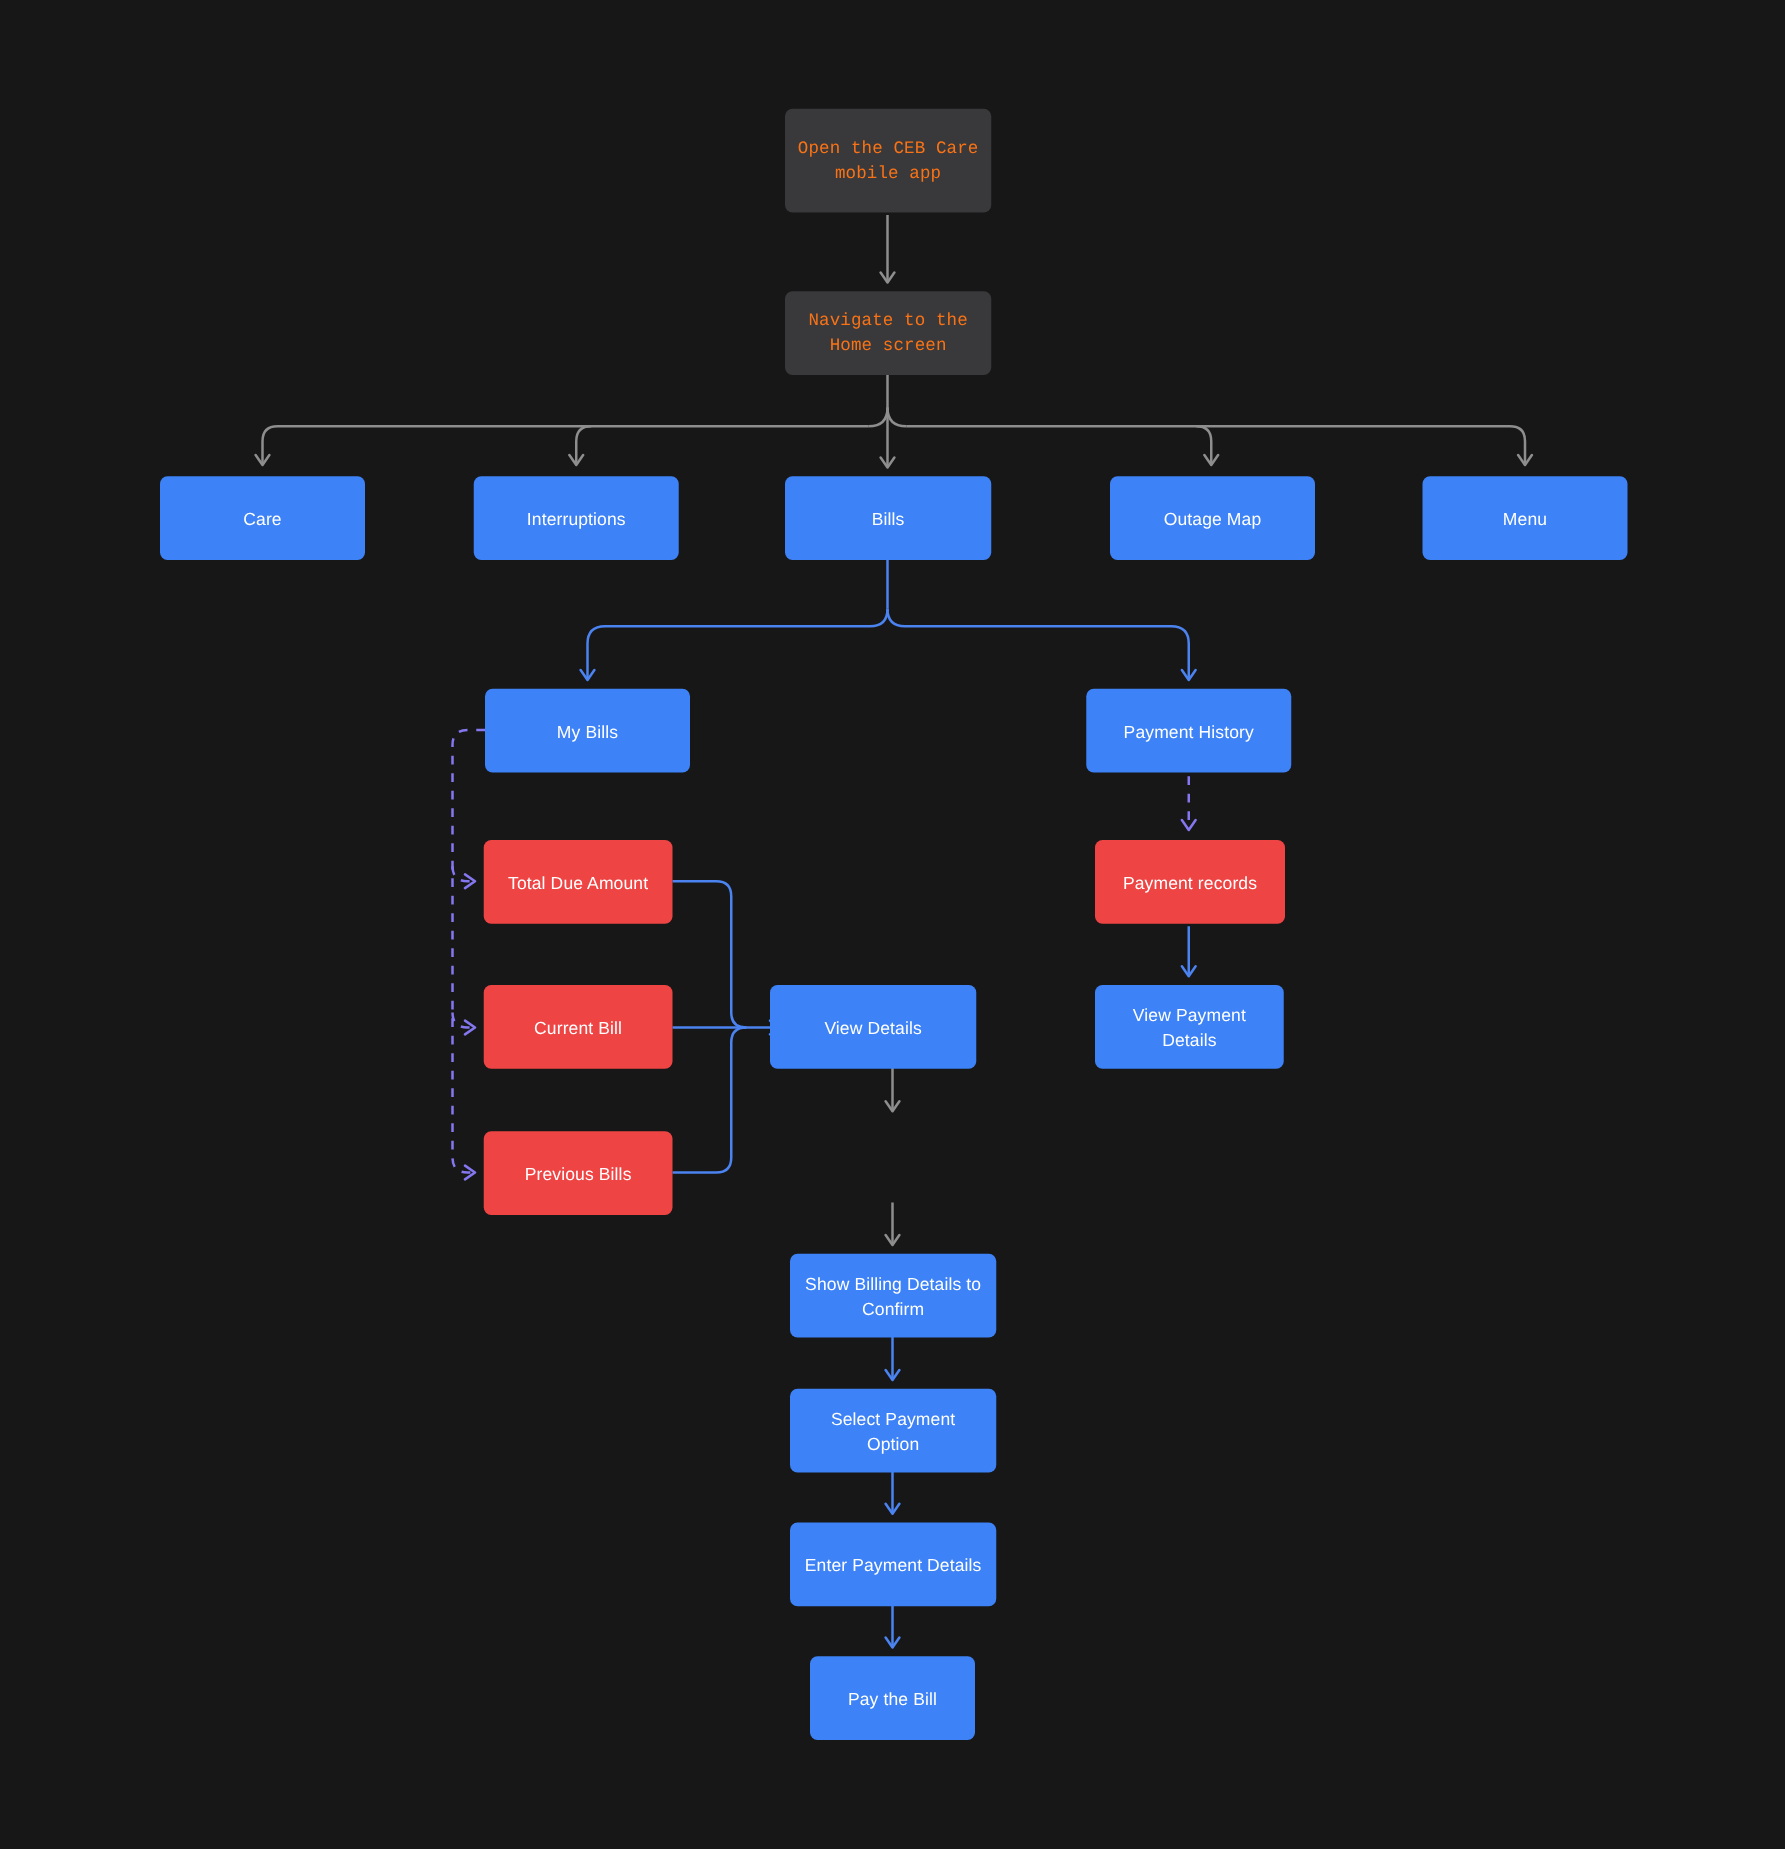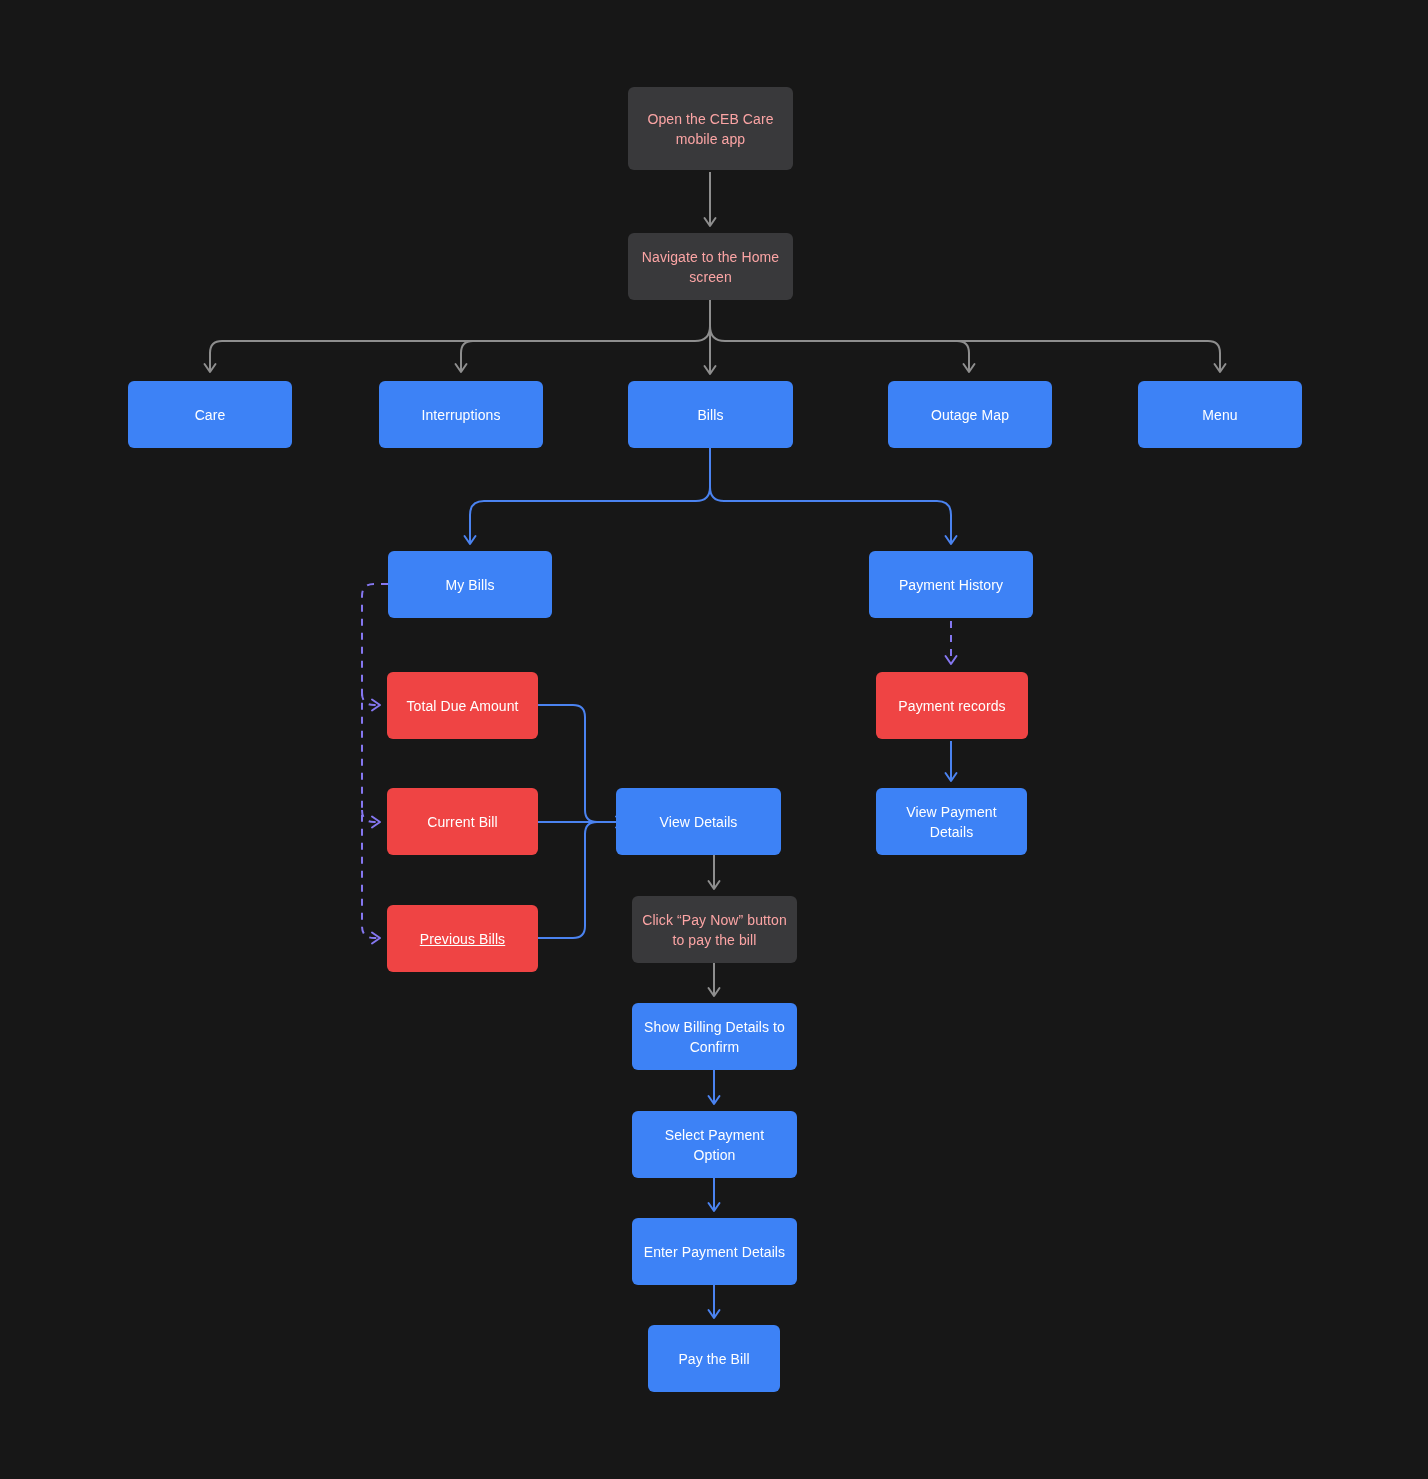--- a/index.html
+++ b/index.html
@@ -14,36 +14,36 @@
   .node{
     position:absolute;
     display:flex;align-items:center;justify-content:center;
     text-align:center;
     color:#ffffff;
     font-size:14px;line-height:20px;letter-spacing:.1px;
     border-radius:6px;
     padding:4px 10px;
     box-sizing:border-box;
   }
-  .c-dark{background:#39393b;color:#fca5a5;}
+  .c-dark{background:#39393b;color:#f97316;font-family:Liberation Mono, monospace;}
   .c-blue{background:#3d82f6;}
   .c-purple{background:#ef4444;}
 
   .n-open{left:628px;top:87px;width:165px;height:83px;}
   .n-navigate{left:628px;top:233px;width:165px;height:67px;}
   .n-home{left:128px;top:381px;width:164px;height:67px;}
   .n-interruptions{left:379px;top:381px;width:164px;height:67px;}
   .n-bills{left:628px;top:381px;width:165px;height:67px;}
   .n-outage{left:888px;top:381px;width:164px;height:67px;}
   .n-menu{left:1138px;top:381px;width:164px;height:67px;}
   .n-mybills{left:388px;top:551px;width:164px;height:67px;}
   .n-payhistory{left:869px;top:551px;width:164px;height:67px;}
   .n-totaldue{left:387px;top:672px;width:151px;height:67px;}
   .n-currentbill{left:387px;top:788px;width:151px;height:67px;}
-  .n-previousbills{left:387px;top:905px;width:151px;height:67px;text-decoration:underline;}
+  .n-previousbills{left:387px;top:905px;width:151px;height:67px;}
   .n-payrecords{left:876px;top:672px;width:152px;height:67px;}
   .n-viewdetails{left:616px;top:788px;width:165px;height:67px;}
   .n-viewpaydetails{left:876px;top:788px;width:151px;height:67px;}
   .n-clickpaynow{left:632px;top:896px;width:165px;height:67px;}
   .n-showbilling{left:632px;top:1003px;width:165px;height:67px;}
   .n-selectpayment{left:632px;top:1111px;width:165px;height:67px;}
   .n-enterpayment{left:632px;top:1218px;width:165px;height:67px;}
   .n-paybill{left:648px;top:1325px;width:132px;height:67px;}
 </style>
 </head>
@@ -129,19 +129,18 @@
   <div class="node c-blue n-payhistory">Payment History</div>
 
   <div class="node c-purple n-totaldue">Total Due Amount</div>
   <div class="node c-purple n-currentbill">Current Bill</div>
   <div class="node c-purple n-previousbills">Previous Bills</div>
 
   <div class="node c-purple n-payrecords">Payment records</div>
   <div class="node c-blue n-viewpaydetails">View Payment Details</div>
 
   <div class="node c-blue n-viewdetails">View Details</div>
-  <div class="node c-dark n-clickpaynow">Click “Pay Now” button to pay the bill</div>
   <div class="node c-blue n-showbilling">Show Billing Details to Confirm</div>
   <div class="node c-blue n-selectpayment">Select Payment Option</div>
   <div class="node c-blue n-enterpayment">Enter Payment Details</div>
   <div class="node c-blue n-paybill">Pay the Bill</div>
 
 </div>
 
 </body></html>

